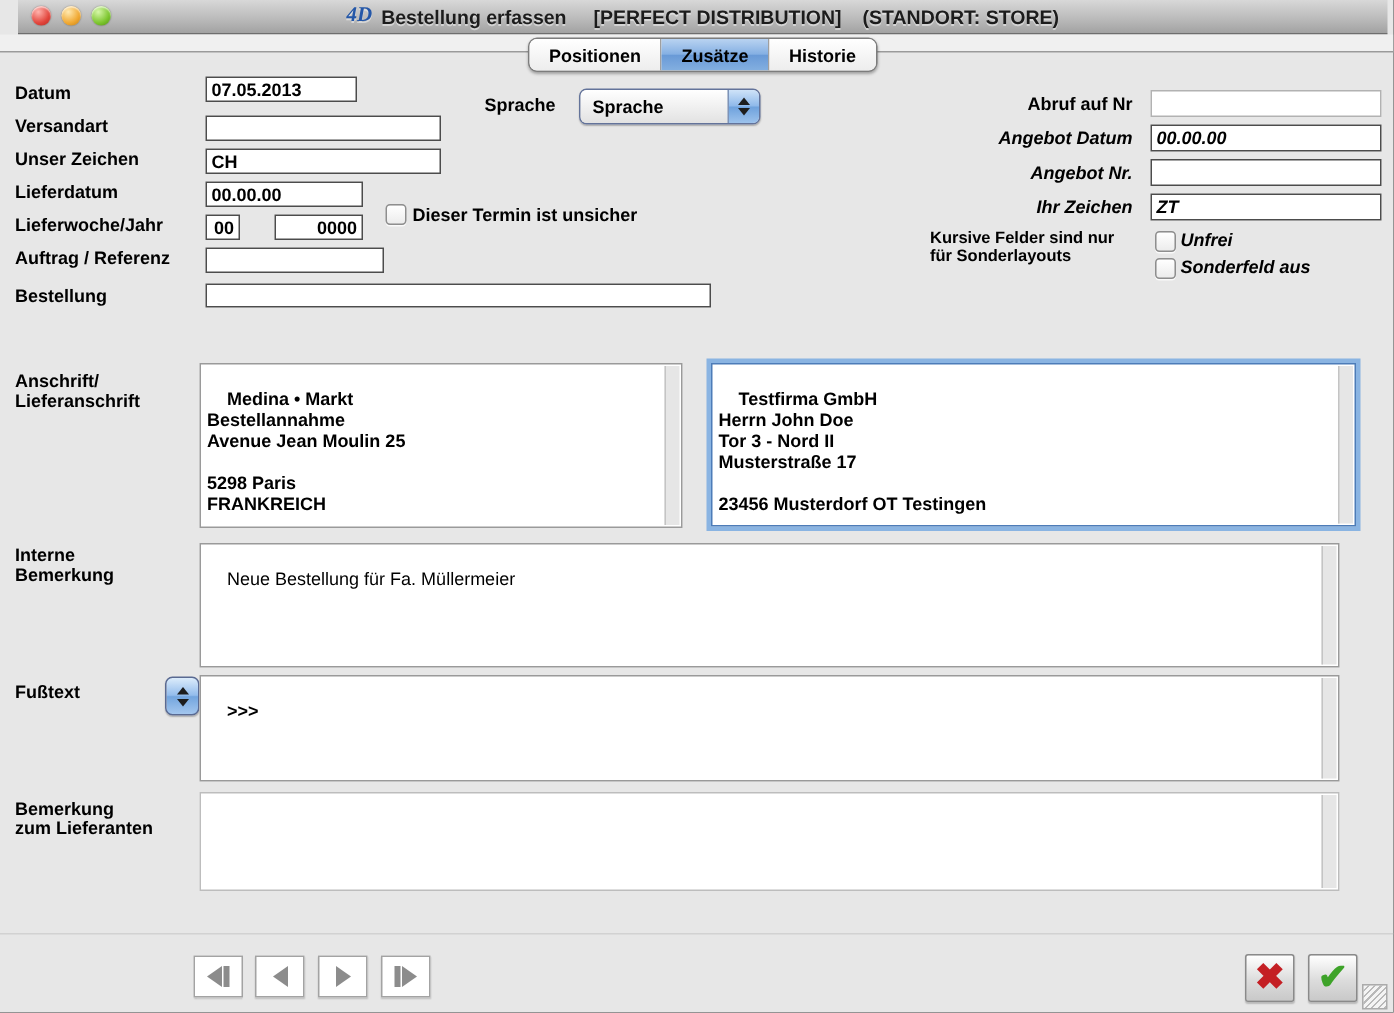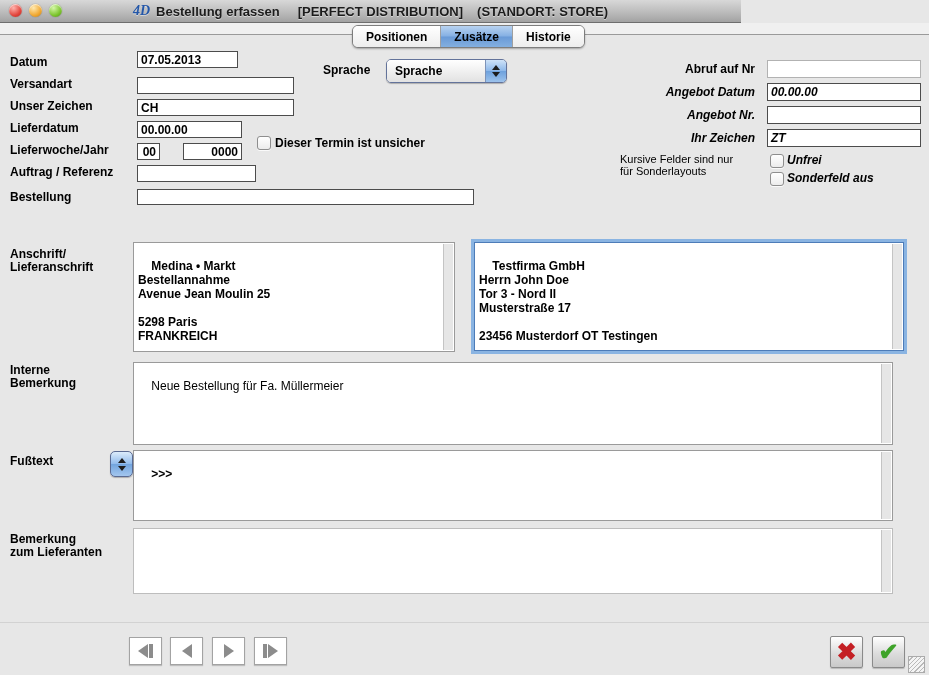--- a/index.html
+++ b/index.html
@@ -1,19 +1,19 @@
 <!DOCTYPE html>
 <html><head>
 <meta charset="utf-8">
 <style>
   html,body{margin:0;padding:0;background:#555;}
   .window{position:relative;width:929px;height:675px;background:#e7e7e7;overflow:hidden;
           font-family:"Liberation Sans",sans-serif;color:#000;}
   
-  .titlebar{position:absolute;left:0;top:0;width:741px;height:22px;
+  .titlebar{position:absolute;left:12px;top:0;width:913px;height:22px;
             background:linear-gradient(#d8d8d8,#b9b9b9 60%,#a2a2a2);
             border-bottom:1px solid #6e6e6e;}
   .tl{position:absolute;top:4px;width:13px;height:13px;border-radius:50%;box-shadow:inset 0 1px 1px rgba(255,255,255,.7),0 0 1px rgba(0,0,0,.5);}
   .tl.red{left:9px;background:radial-gradient(circle at 35% 30%,#ffb3ad,#e2453c 60%,#b02820);}
   .tl.yellow{left:29px;background:radial-gradient(circle at 35% 30%,#ffe9b0,#f0a832 60%,#c07d12);}
   .tl.green{left:49px;background:radial-gradient(circle at 35% 30%,#d6f7a8,#7cc52e 60%,#4f8c14);}
   .titletext{position:absolute;left:0;right:0;top:0;height:22px;display:flex;align-items:center;justify-content:center;
              font-size:13px;font-weight:bold;color:#1c1c1c;text-shadow:0 1px 0 rgba(255,255,255,.45);white-space:nowrap;}
   .logo4d{color:#2457a8;font-style:italic;font-family:"Liberation Serif",serif;font-weight:bold;font-size:14px;margin-right:6px;}
   .tspace1{margin-left:18px;} .tspace2{margin-left:14px;}
@@ -22,21 +22,21 @@
   .segctrl{position:absolute;left:352px;top:25px;height:21px;display:flex;background:#fcfcfc;
            border:1px solid #7d7d7d;border-radius:6px;overflow:hidden;box-shadow:0 1px 2px rgba(0,0,0,.3);}
   .seg{display:flex;align-items:center;padding:0 13px;font-size:12px;font-weight:bold;cursor:default;
        border-right:1px solid #9f9f9f;background:linear-gradient(#ffffff,#ededed);}
   .seg:last-child{border-right:none;}
   .seg.active{background:linear-gradient(#b9d3f1,#85b0e3 48%,#699ad7 52%,#83afe0);}
   
   .lbl{position:absolute;font-size:12px;font-weight:bold;line-height:13px;white-space:pre-line;}
   .lbl.it{font-style:italic;}
   .lbl.r{text-align:right;}
-  .note{position:absolute;font-size:11px;font-weight:normal;line-height:12px;white-space:pre-line;}
+  .note{position:absolute;font-size:11px;font-weight:bold;line-height:12px;white-space:pre-line;}
   .fld{position:absolute;background:#fff;border:1px solid #4c4c4c;font-size:12px;font-weight:bold;
        padding:0 3px;box-sizing:border-box;display:flex;align-items:center;overflow:hidden;white-space:nowrap;}
   .fld.lightb{border-color:#b2b2b2;}
   .fld.it{font-style:italic;}
   .fld.ra{justify-content:flex-end;}
   .cb{position:absolute;width:12px;height:12px;border:1px solid #8e8e8e;border-radius:3px;
       background:linear-gradient(#ffffff,#ececec);box-shadow:0 1px 0 rgba(255,255,255,.8);}
   .popup{position:absolute;display:flex;align-items:stretch;border:1px solid #63739a;border-radius:5px;overflow:hidden;
          box-shadow:0 1px 1px rgba(0,0,0,.25);}
   .popup .txt{flex:1;display:flex;align-items:center;padding:0 8px;font-size:12px;font-weight:bold;

